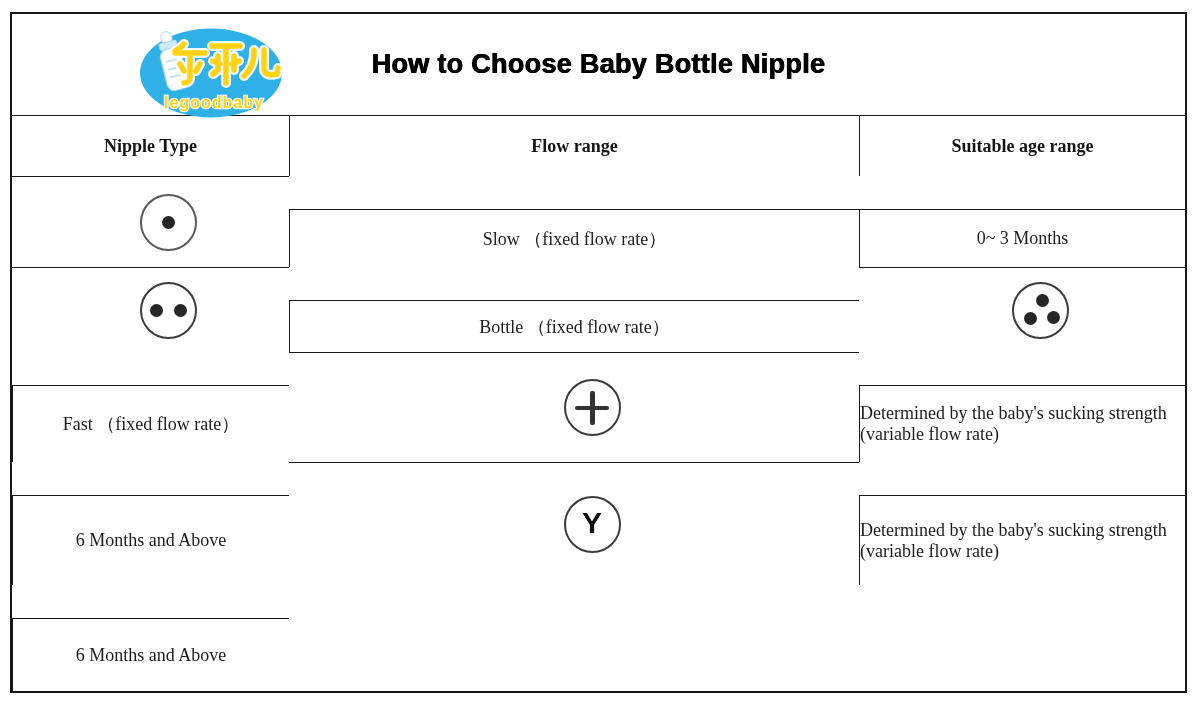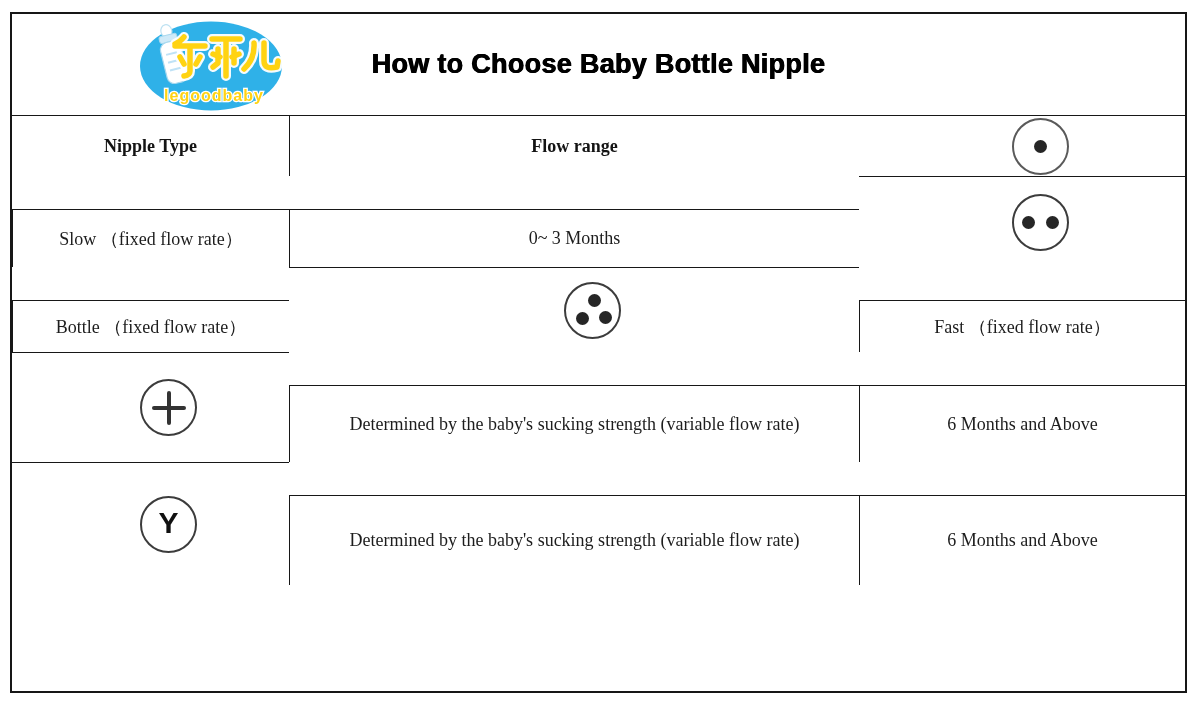--- a/index.html
+++ b/index.html
@@ -18,21 +18,21 @@
   }
   .cell { border-top:1.5px solid #171717; display:flex; align-items:center; justify-content:center; }
   .cell.c2, .cell.c3 { border-left:1.5px solid #171717; }
 
   
   .banner { grid-column:1 / -1; border-top:none; position:relative;
             display:flex; align-items:center; justify-content:center; }
   .title { font-family:"Liberation Sans","DejaVu Sans",sans-serif; font-weight:700;
            font-size:27px; letter-spacing:.3px; color:#000;
            text-shadow:.45px 0 0 #000, -.45px 0 0 #000; }
-  .logo { position:absolute; left:124px; top:5px; width:150px; height:94px; }
+  .logo { position:absolute; left:124px; top:12px; width:150px; height:94px; }
 
   
   .colhead { font-weight:bold; font-size:18px; color:#141414; }
 
   
   .flow, .age { font-size:18px; color:#1d1d1d;margin-top:33px; }
 
   
   .nip { width:57px; height:57px; border:2px solid #5a5a5a; border-radius:50%;
          position:relative; display:flex; align-items:center; justify-content:center;
@@ -87,20 +87,21 @@
           </g>
           <text x="78" y="82" text-anchor="middle" font-family="Liberation Sans, DejaVu Sans, sans-serif" font-size="16" font-weight="bold" fill="#ffd312" stroke="#ffffff" stroke-width="2.6" paint-order="stroke" letter-spacing="1">legoodbaby</text>
         </svg>
         <span class="visually-hidden">乐乖儿</span>
       </div>
       <div class="title">How to Choose Baby Bottle Nipple</div>
     </div>
 
     <div class="cell c1 colhead">Nipple Type</div>
     <div class="cell c2 colhead">Flow range</div>
+    <div class="cell c3 colhead">Suitable age range</div>
 
     <div class="cell c1">
       <span class="nip">
         <span class="dot"></span>
       </span>
     </div>
     <div class="cell c2 flow">Slow （fixed flow rate）</div>
     <div class="cell c3 age">0~ 3 Months</div>
 
     <div class="cell c1">

